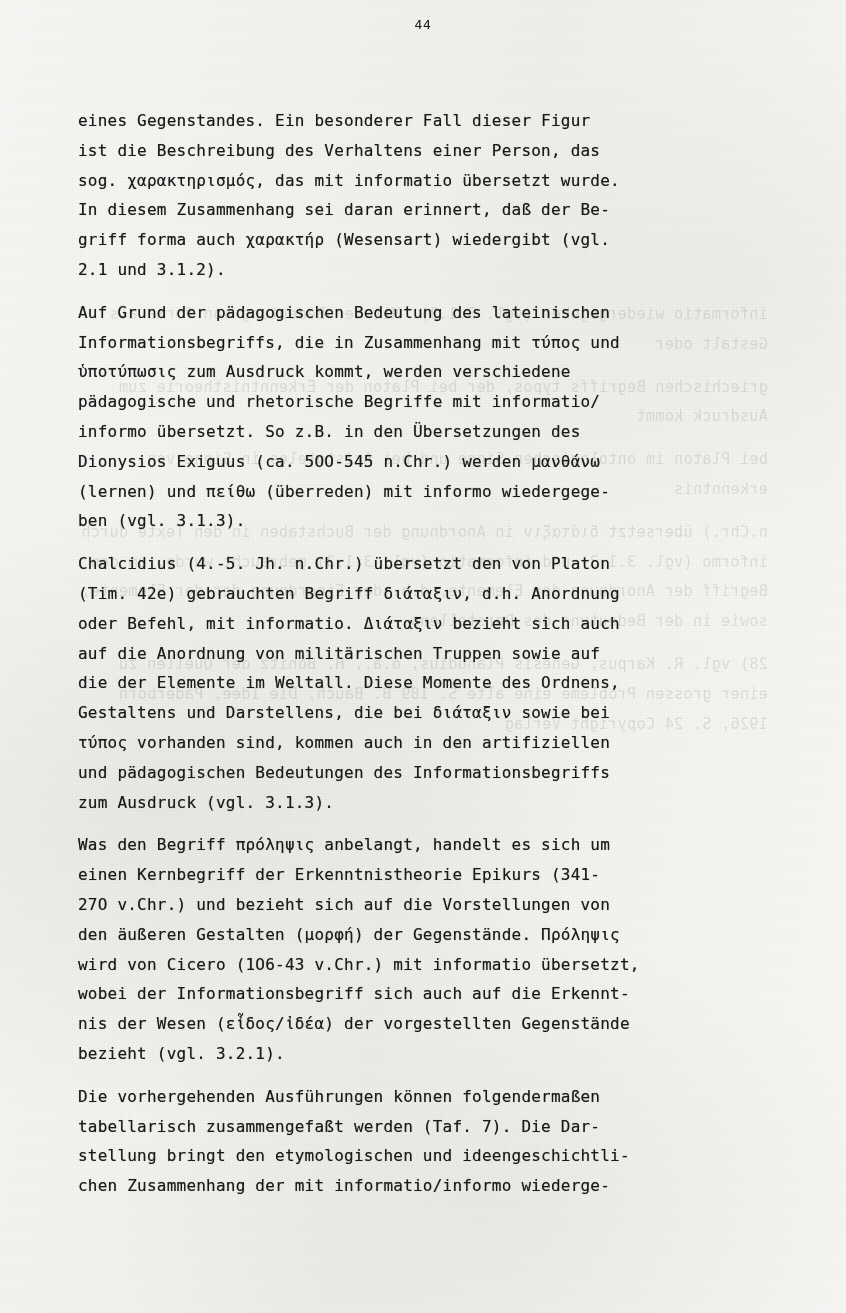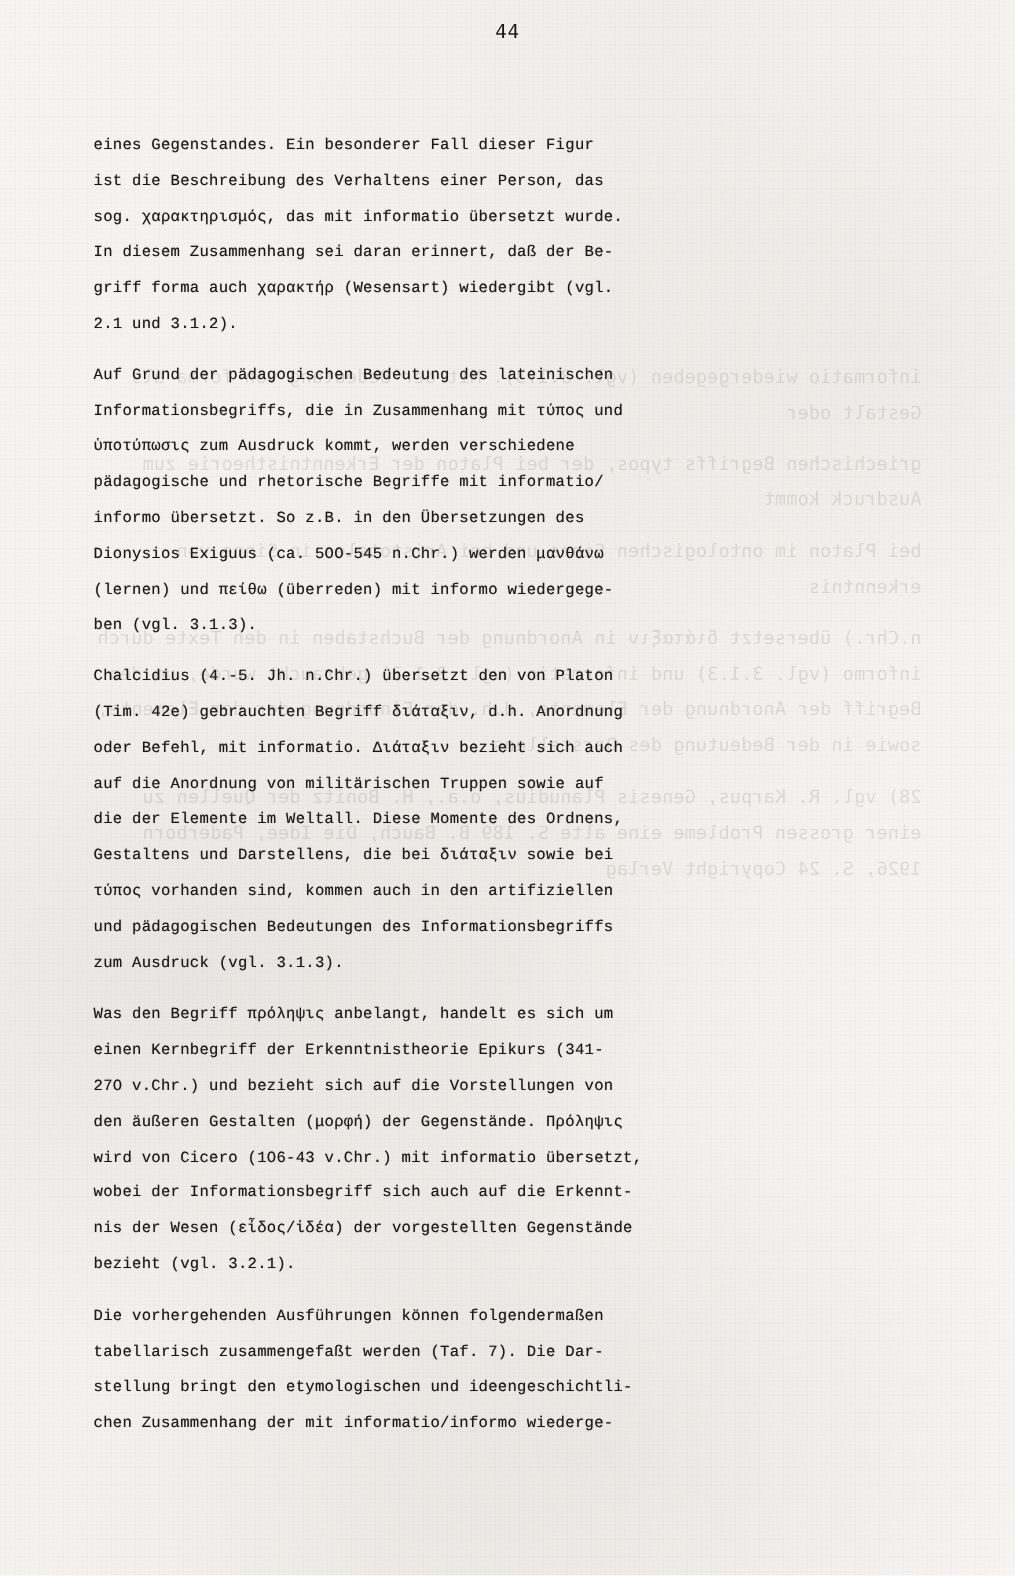--- a/index.html
+++ b/index.html
@@ -49,39 +49,38 @@
     letter-spacing: 0.2px;
   }
   #bleed .bp { margin: 0 0 13px 0; padding: 0 78px; }
 
   #page-number {
     position: absolute;
     top: 17px;
     left: 0;
     width: 846px;
     text-align: center;
-    font-size: 16px;
+    font-size: 13px;
     letter-spacing: 0.6px;
   }
 
   #content {
     position: absolute;
     top: 106px;
     left: 78px;
     width: 700px;
   }
 
   .para {
     margin: 0 0 13px 0;
-    font-size: 13px;
+    font-size: 16px;
     line-height: 29.8px;
     letter-spacing: 0.22px;
     white-space: pre-wrap;
     text-shadow: 0 0 0.7px rgba(25,25,25,0.55);
-    font-family: Liberation Mono, monospace;
   }
   .para:last-child { margin-bottom: 0; }
 </style>
 </head>
 <body>
 
 <div id="page">
 
   <div id="bleed">
     <p class="bp" style="margin-top:300px">informatio wiedergegeben (vgl. 3.1.3). Mit

